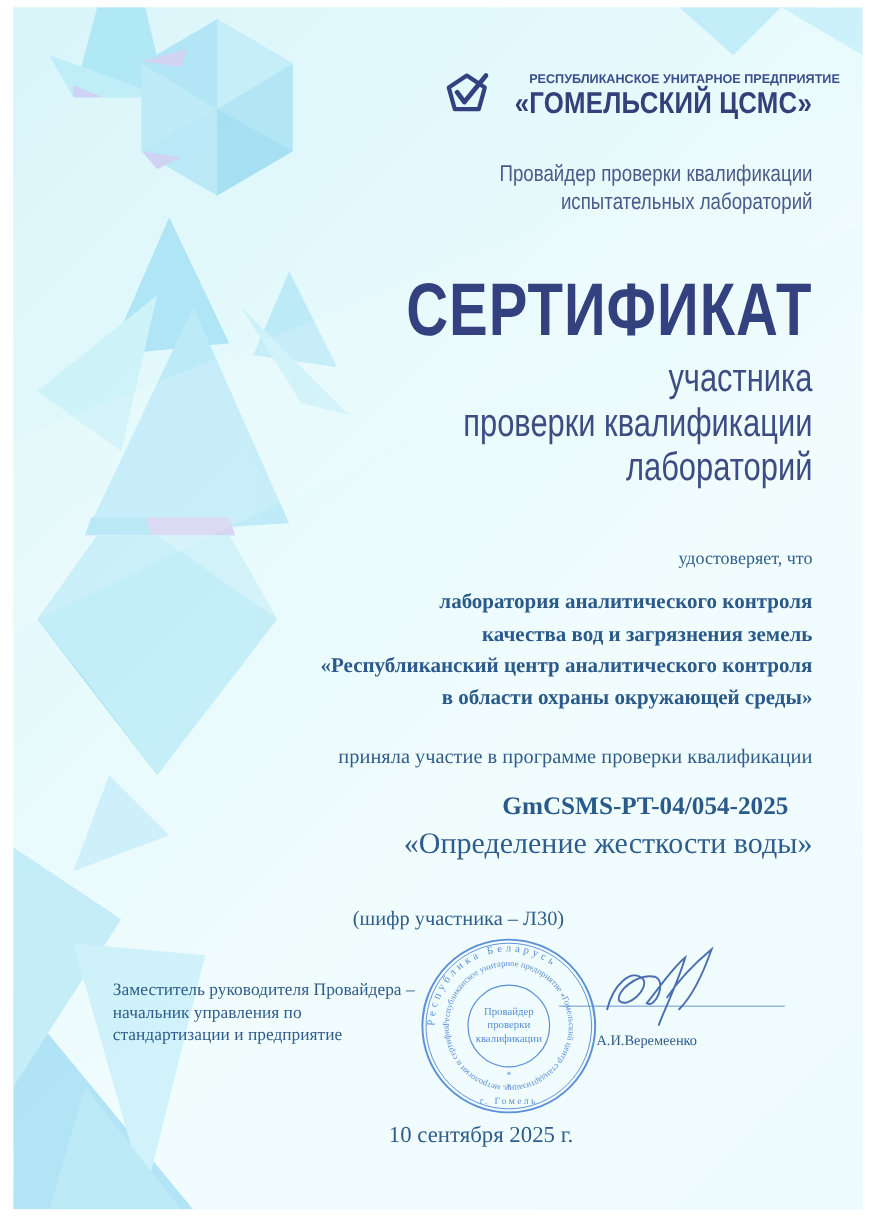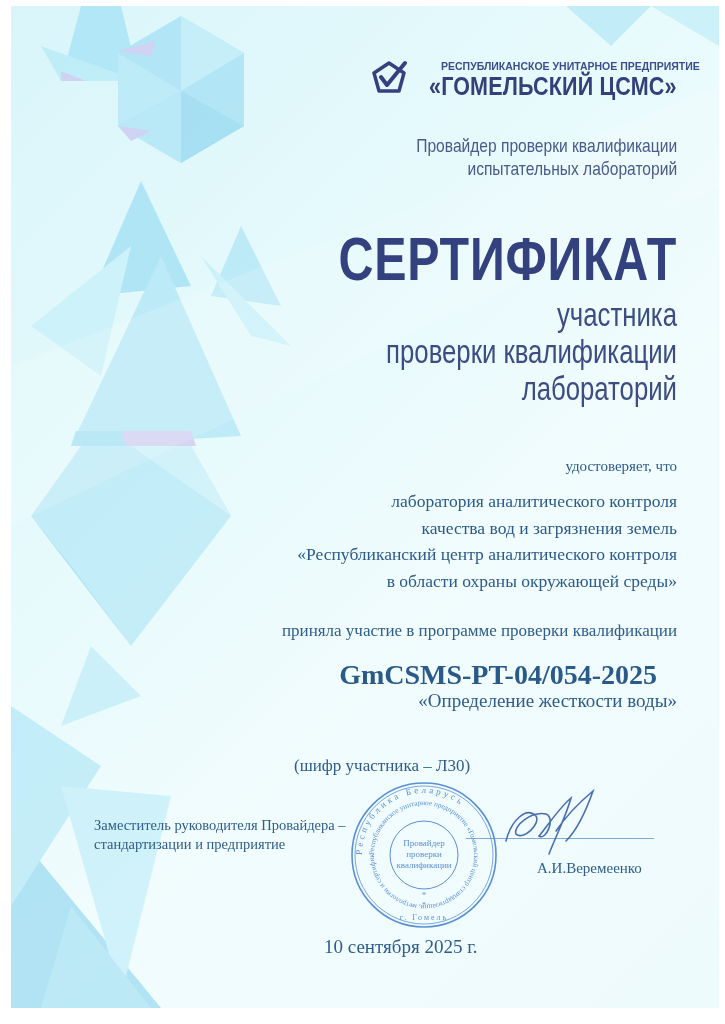--- a/index.html
+++ b/index.html
@@ -42,31 +42,31 @@
     right: 42px; top: 290px; text-align: right;
     font-family: "Liberation Sans", sans-serif; font-size: 33px; line-height: 37px;
     color: #3d4c82; white-space: nowrap;
     transform: scaleX(0.78); transform-origin: right top;
   }
 
   
   .serif { font-family: "Liberation Serif", serif; color: #2e5d8c; }
   .certifies { right: 42px; top: 452px; font-size: 15px; text-align: right; white-space: nowrap; }
   .org {
-    right: 42px; top: 482px; text-align: right; font-weight: normal; font-size: 17.5px; line-height: 26.5px;
+    right: 42px; top: 482px; text-align: right; font-weight: bold; font-size: 17.5px; line-height: 26.5px;
     white-space: nowrap; color: #2a5a8a;
   }
   .participated { right: 42px; top: 615px; font-size: 17px; text-align: right; white-space: nowrap; }
-  .program-code { right: 62px; top: 653px; font-size: 28px; font-weight: bold; text-align: left; white-space: nowrap; color: #2a5a8a; }
-  .program-name { right: 42px; top: 684px; font-size: 19px; white-space: nowrap; }
+  .program-code { right: 62px; top: 653px; font-size: 21px; font-weight: bold; text-align: left; white-space: nowrap; color: #2a5a8a; }
+  .program-name { right: 42px; top: 684px; font-size: 25px; white-space: nowrap; }
   .cipher { left: 283px; top: 750px; font-size: 17px; white-space: nowrap; }
 
   .signer-title { left: 83px; top: 810px; font-size: 14.5px; line-height: 19px; white-space: nowrap; }
   .sig-line { left: 455px; top: 832px; width: 188px; height: 1px; background: #7fa9cf; }
-  .signer-name { left: 486px; top: 854px; font-size: 15px; white-space: nowrap; margin-left: 40px; }
+  .signer-name { left: 486px; top: 854px; font-size: 12px; white-space: nowrap; }
   .date { left: 313px; top: 930px; font-size: 19px; white-space: nowrap; }
 
   .stamp { left: 338px; top: 774px; width: 150px; height: 150px; }
   .signature { left: 490px; top: 780px; width: 100px; height: 75px; }
 </style>
 </head>
 <body>
 
 <div class="sheet">
 
@@ -138,20 +138,21 @@
     <div>в области охраны окружающей среды»</div>
   </div>
 
   <div class="abs serif participated">приняла участие в программе проверки квалификации</div>
   <div class="abs serif program-code">GmCSMS-PT-04/054-2025</div>
   <div class="abs serif program-name">«Определение жесткости воды»</div>
   <div class="abs serif cipher">(шифр участника – Л30)</div>
 
   <div class="abs serif signer-title">
     <div>Заместитель руководителя Провайдера –</div>
+    <div>начальник управления по</div>
     <div>стандартизации и предприятие</div>
   </div>
 
   <div class="abs sig-line"></div>
 
   <svg class="abs signature" viewBox="0 0 100 75">
     <path d="M5,55 C10,35 25,20 35,30 C40,38 22,55 15,48 C12,40 30,25 45,28 C55,32 45,55 38,50 C50,35 60,20 70,12 C65,30 55,50 48,68 M55,45 C65,30 80,15 92,5 C85,25 75,45 65,55" fill="none" stroke="#4a6fb0" stroke-width="1.6" stroke-linecap="round"></path>
   </svg>
 
   <div class="abs serif signer-name">А.И.Веремеенко</div>

